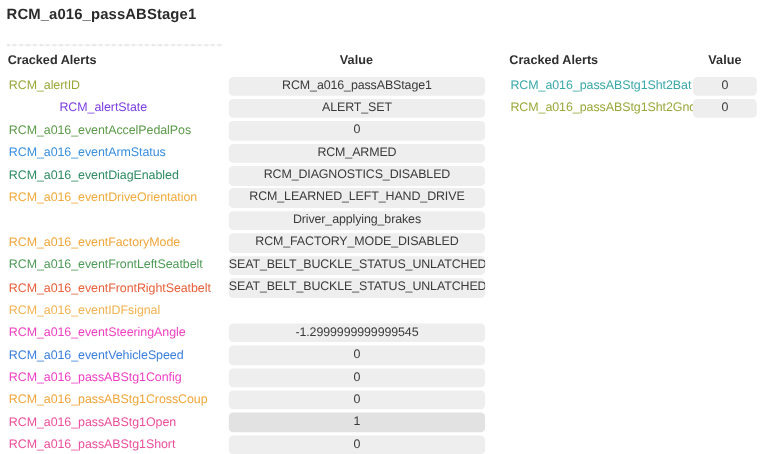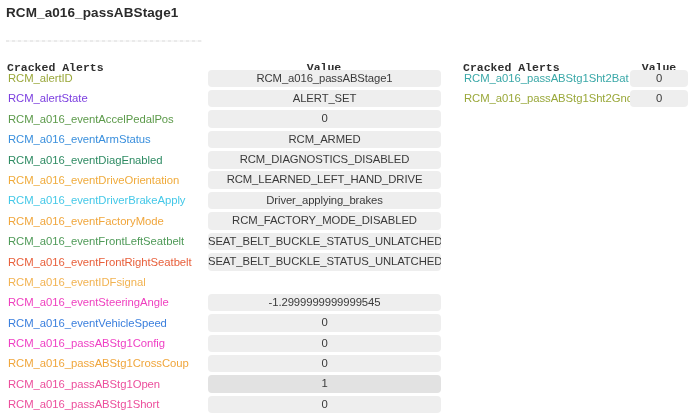--- a/index.html
+++ b/index.html
@@ -56,26 +56,25 @@
   .panel-left  { left: 6px;   width: 434px; }
   .panel-right { left: 462px; width: 232px; }
 
   
   .hdr {
     position: relative;
     height: 20px;
   }
   .hdr-name, .hdr-value {
     position: absolute;
-    top: 12px;
+    top: 0;
     font-size: 11.5px;
     font-weight: bold;
     color: #2f2f2f;
     white-space: nowrap;
-    font-family: Liberation Mono, monospace;
   }
   .panel-left  .hdr-name  { left: 1px; }
   .panel-left  .hdr-value { left: 202px; width: 232px; text-align: center; }
   .panel-right .hdr-name  { left: 1px; }
   .panel-right .hdr-value { left: 168px; width: 58px; text-align: center; }
 
   
   .rows { position: relative; }
   .row {
     position: relative;
@@ -123,41 +122,40 @@
     <div class="hdr">
       <div class="hdr-name">Cracked Alerts</div>
       <div class="hdr-value">Value</div>
     </div>
     <div class="rows" id="rows-left">
         <div class="row">
           <div class="cell-name" style="color: rgb(154, 168, 58);">RCM_alertID</div>
           <div class="cell-value">RCM_a016_passABStage1</div>
         </div>
         <div class="row">
-          <div class="cell-name" style="color: rgb(124, 63, 224);">RCM_alertState</div>
+          <div class="cell-name" style="color: rgb(124, 63, 224); margin-left: 46px;">RCM_alertState</div>
           <div class="cell-value">ALERT_SET</div>
         </div>
         <div class="row">
           <div class="cell-name" style="color: rgb(92, 154, 74);">RCM_a016_eventAccelPedalPos</div>
           <div class="cell-value">0</div>
         </div>
         <div class="row">
           <div class="cell-name" style="color: rgb(58, 143, 221);">RCM_a016_eventArmStatus</div>
           <div class="cell-value">RCM_ARMED</div>
         </div>
         <div class="row">
           <div class="cell-name" style="color: rgb(46, 139, 99);">RCM_a016_eventDiagEnabled</div>
           <div class="cell-value">RCM_DIAGNOSTICS_DISABLED</div>
         </div>
         <div class="row">
           <div class="cell-name" style="color: rgb(240, 171, 60);">RCM_a016_eventDriveOrientation</div>
           <div class="cell-value">RCM_LEARNED_LEFT_HAND_DRIVE</div>
         </div>
         <div class="row">
-          <div class="cell-name" style="color: rgb(68, 200, 232);">RCM_a016_eventDriverBrakeApply</div>
           <div class="cell-value">Driver_applying_brakes</div>
         </div>
         <div class="row">
           <div class="cell-name" style="color: rgb(240, 166, 60);">RCM_a016_eventFactoryMode</div>
           <div class="cell-value">RCM_FACTORY_MODE_DISABLED</div>
         </div>
         <div class="row">
           <div class="cell-name" style="color: rgb(79, 154, 88);">RCM_a016_eventFrontLeftSeatbelt</div>
           <div class="cell-value">SEAT_BELT_BUCKLE_STATUS_UNLATCHED</div>
         </div>

